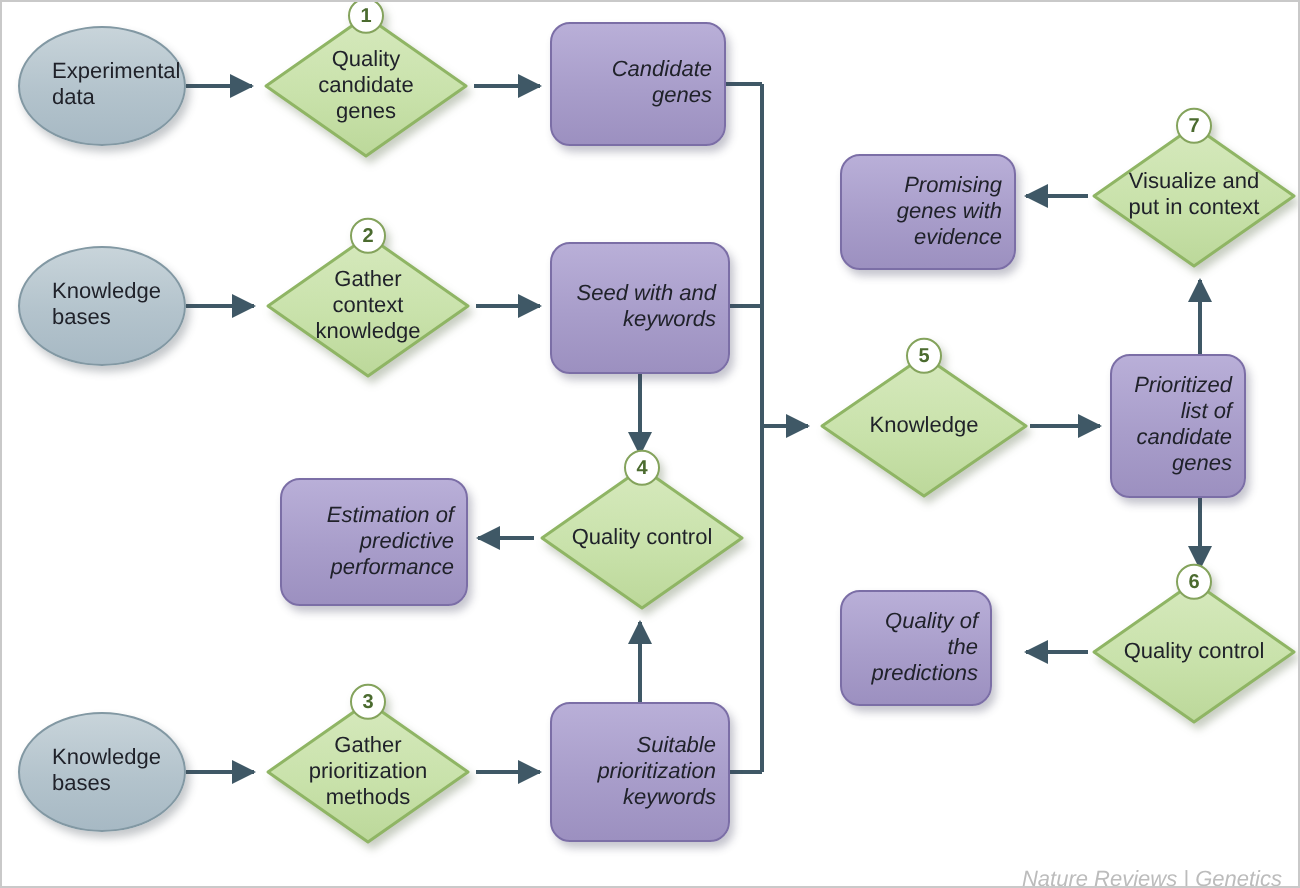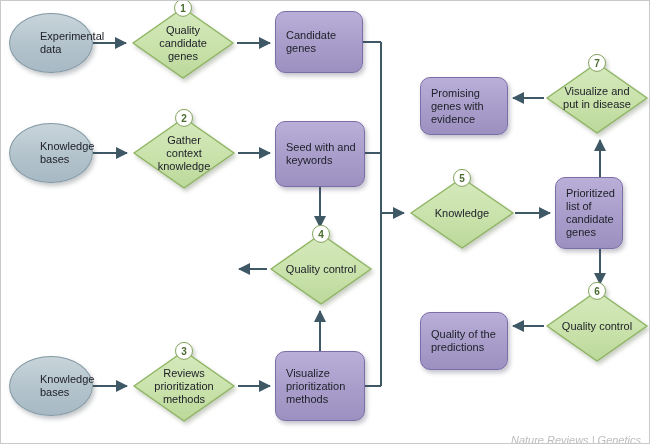--- a/index.html
+++ b/index.html
@@ -21,31 +21,31 @@
   }
   
   .ellipse{
     border-radius:50%;
     background:linear-gradient(180deg,#c8d4da 0%,#b3c3cc 55%,#a7b9c4 100%);
     border:1px solid #8298a3;
     box-shadow:2px 3px 4px rgba(60,70,80,0.30);
     display:flex;align-items:center;
     box-sizing:border-box;
   }
-  .ellipse .label{padding-left:30px;text-align:left;}
+  .ellipse .label{padding-left:16px;text-align:left;}
   
   .rect{
     border-radius:10px;
     background:linear-gradient(180deg,#b9afd8 0%,#a89dca 55%,#9c90c0 100%);
     border:1px solid #7b6ea6;
     box-shadow:2px 3px 4px rgba(60,60,90,0.30);
     display:flex;align-items:center;
     box-sizing:border-box;
   }
-  .rect .label{padding:4px 6px 4px 10px;text-align:left;}
+  .rect .label{padding:4px 6px 4px 10px;text-align:right;font-style:italic;}
   
   .diamond{filter:drop-shadow(2px 3px 2px rgba(70,90,50,0.30));}
   .diamond svg.shape{position:absolute;left:0;top:0;width:100%;height:100%;}
   .diamond .label{
     position:absolute;inset:0;
     display:flex;align-items:center;justify-content:center;
     text-align:center;
     padding:0 16px;
   }
   
@@ -138,70 +138,73 @@
       <polygon points="52,2 102,37 52,72 2,37" fill="url(#diamondGrad)" stroke="#8fb564" stroke-width="1.5" stroke-linejoin="round"></polygon>
     </svg>
     <div class="label">Gather context knowledge</div>
     <div class="badge">2</div>
   </div>
 
   <div class="node rect" style="left:274px;top:120px;width:90px;height:66px;">
     <div class="label">Seed with and keywords</div>
   </div>
 
+  <div class="node rect" style="left:139px;top:238px;width:94px;height:64px;">
+    <div class="label">Estimation of predictive performance</div>
+  </div>
 
   <div class="node diamond" style="left:268px;top:231px;width:104px;height:74px;">
     <svg class="shape" viewBox="0 0 104 74" preserveAspectRatio="none">
       <polygon points="52,2 102,37 52,72 2,37" fill="url(#diamondGrad)" stroke="#8fb564" stroke-width="1.5" stroke-linejoin="round"></polygon>
     </svg>
     <div class="label">Quality control</div>
     <div class="badge">4</div>
   </div>
 
   <div class="node ellipse" style="left:8px;top:355px;width:84px;height:60px;">
     <div class="label">Knowledge bases</div>
   </div>
 
   <div class="node diamond" style="left:131px;top:348px;width:104px;height:74px;">
     <svg class="shape" viewBox="0 0 104 74" preserveAspectRatio="none">
       <polygon points="52,2 102,37 52,72 2,37" fill="url(#diamondGrad)" stroke="#8fb564" stroke-width="1.5" stroke-linejoin="round"></polygon>
     </svg>
-    <div class="label">Reviews prioritization methods</div>
+    <div class="label">Gather prioritization methods</div>
     <div class="badge">3</div>
   </div>
 
   <div class="node rect" style="left:274px;top:350px;width:90px;height:70px;">
-    <div class="label">Visualize prioritization methods</div>
+    <div class="label">Suitable prioritization keywords</div>
   </div>
 
   <div class="node diamond" style="left:408px;top:175px;width:106px;height:74px;">
     <svg class="shape" viewBox="0 0 106 74" preserveAspectRatio="none">
       <polygon points="53,2 104,37 53,72 2,37" fill="url(#diamondGrad)" stroke="#8fb564" stroke-width="1.5" stroke-linejoin="round"></polygon>
     </svg>
     <div class="label">Knowledge</div>
     <div class="badge">5</div>
   </div>
 
   <div class="node rect" style="left:419px;top:76px;width:88px;height:58px;">
     <div class="label">Promising genes with evidence</div>
   </div>
 
   <div class="node diamond" style="left:544px;top:60px;width:104px;height:74px;">
     <svg class="shape" viewBox="0 0 104 74" preserveAspectRatio="none">
       <polygon points="52,2 102,37 52,72 2,37" fill="url(#diamondGrad)" stroke="#8fb564" stroke-width="1.5" stroke-linejoin="round"></polygon>
     </svg>
-    <div class="label">Visualize and put in disease</div>
+    <div class="label">Visualize and put in context</div>
     <div class="badge">7</div>
   </div>
 
   <div class="node rect" style="left:554px;top:176px;width:68px;height:72px;">
     <div class="label">Prioritized list of candidate genes</div>
   </div>
 
-  <div class="node rect" style="left:419px;top:294px;width:88px;height:58px;margin-top:17px;">
+  <div class="node rect" style="left:419px;top:294px;width:76px;height:58px;">
     <div class="label">Quality of the predictions</div>
   </div>
 
   <div class="node diamond" style="left:544px;top:288px;width:104px;height:74px;">
     <svg class="shape" viewBox="0 0 104 74" preserveAspectRatio="none">
       <polygon points="52,2 102,37 52,72 2,37" fill="url(#diamondGrad)" stroke="#8fb564" stroke-width="1.5" stroke-linejoin="round"></polygon>
     </svg>
     <div class="label">Quality control</div>
     <div class="badge">6</div>
   </div>

